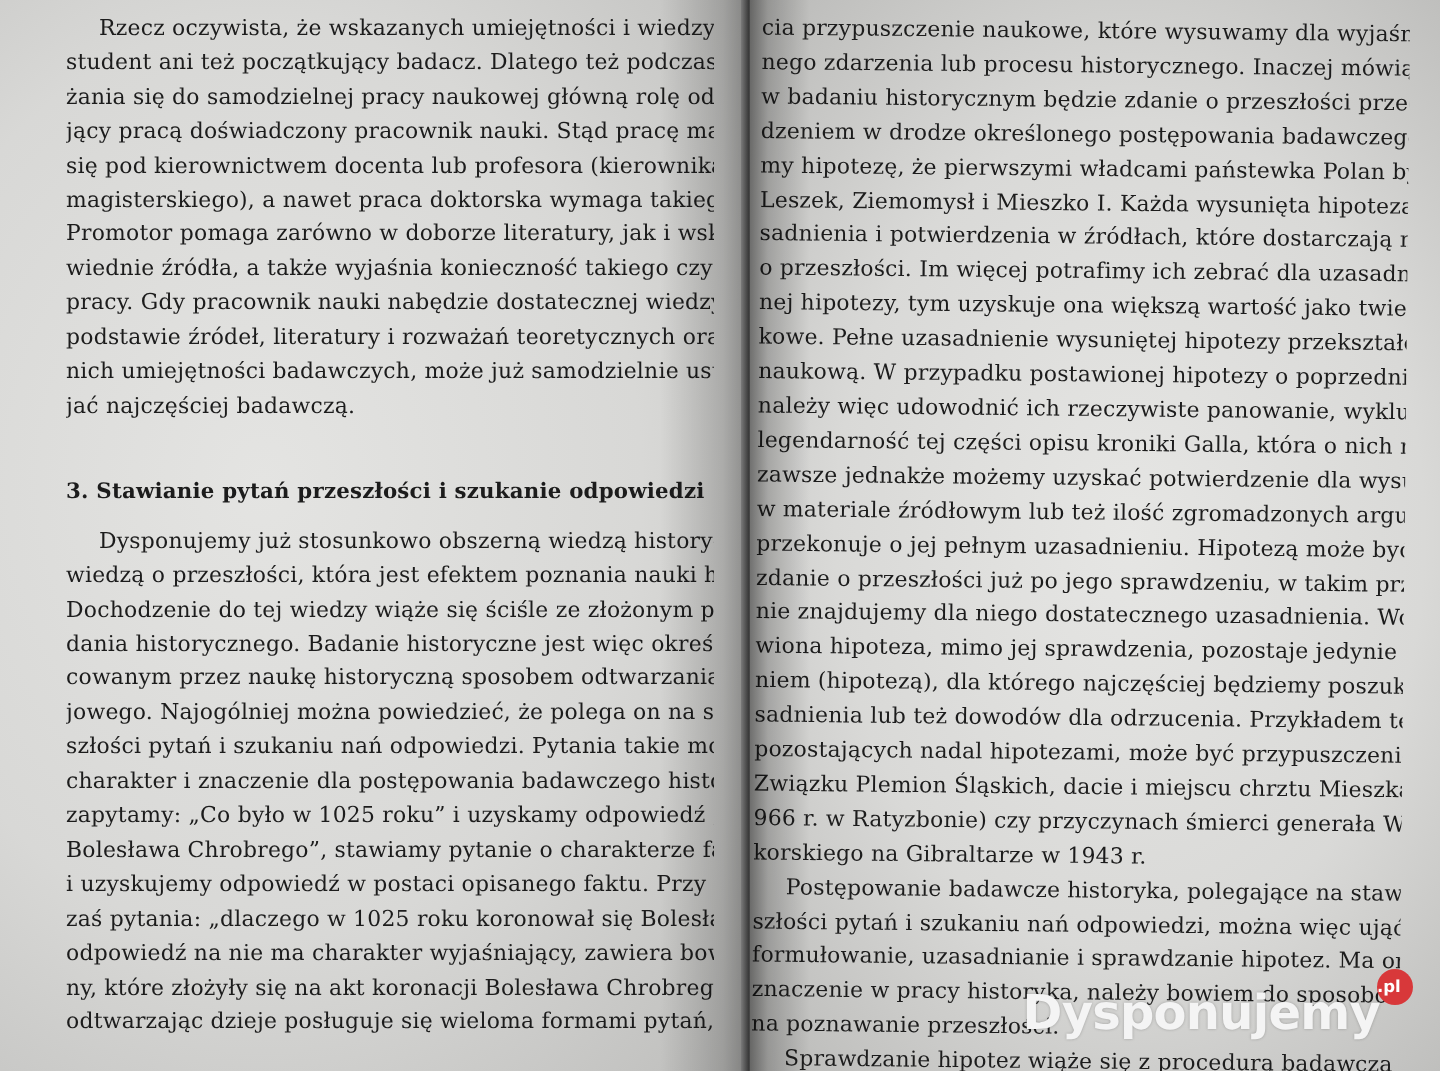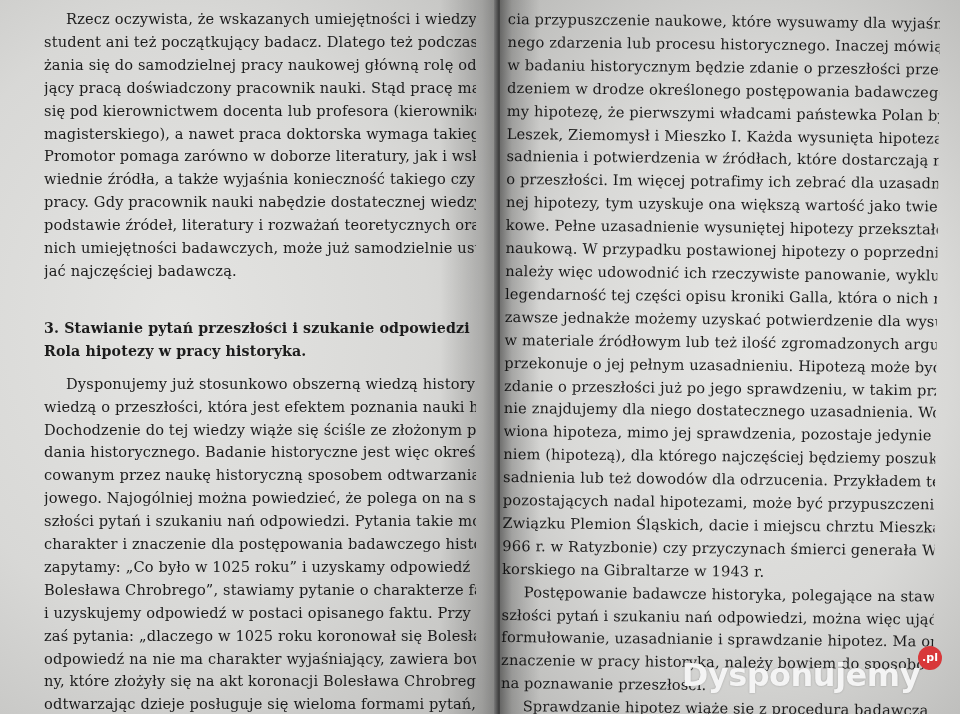--- a/index.html
+++ b/index.html
@@ -49,21 +49,21 @@
   .gap-s { display: block; height: 10px; }
   .watermark {
     position: absolute; right: 40px; bottom: 20px; z-index: 5;
     font-family: "DejaVu Sans", "Liberation Sans", sans-serif; font-weight: bold;
     font-size: 32px; color: #f4f4f4; letter-spacing: -0.5px;
     text-shadow: 0 0 2px rgba(0,0,0,0.25);
   }
   .watermark .badge {
     position: absolute; right: -22px; top: -10px;
     width: 24px; height: 24px; border-radius: 50%;
-    background: #d8383a; color: #fff; font-size: 11px; line-height: 24px; text-align: center;
+    background: #d8383a; color: #fff; font-size: 11px; line-height: 24px; text-align: left;
     font-weight: bold; letter-spacing: 0; text-shadow: none;
   }
 </style>
 </head>
 <body>
 
 <div class="spread">
 
   <div class="page page-left">
     <div class="text">
@@ -77,21 +77,20 @@
         <span class="line">Promotor pomaga zarówno w doborze literatury, jak i wskazuje odpo-</span>
         <span class="line">wiednie źródła, a także wyjaśnia konieczność takiego czy innego ujęcia</span>
         <span class="line">pracy. Gdy pracownik nauki nabędzie dostatecznej wiedzy ogólnej na</span>
         <span class="line">podstawie źródeł, literatury i rozważań teoretycznych oraz odpowied-</span>
         <span class="line">nich umiejętności badawczych, może już samodzielnie ustalać i rozwi-</span>
         <span class="line">jać najczęściej badawczą.</span>
       </div>
       <span class="gap"></span>
       <div>
         <span class="heading">3. Stawianie pytań przeszłości i szukanie odpowiedzi</span>
-        <span class="heading">Rola hipotezy w pracy historyka.</span>
       </div>
       <span class="gap-s"></span>
       <div>
         <span class="line indent">Dysponujemy już stosunkowo obszerną wiedzą historyczną, to jest</span>
         <span class="line">wiedzą o przeszłości, która jest efektem poznania nauki historycznej.</span>
         <span class="line">Dochodzenie do tej wiedzy wiąże się ściśle ze złożonym procesem ba-</span>
         <span class="line">dania historycznego. Badanie historyczne jest więc określonym, wypra-</span>
         <span class="line">cowanym przez naukę historyczną sposobem odtwarzania procesu dzie-</span>
         <span class="line">jowego. Najogólniej można powiedzieć, że polega on na stawianiu prze-</span>
         <span class="line">szłości pytań i szukaniu nań odpowiedzi. Pytania takie mogą mieć różny</span>

